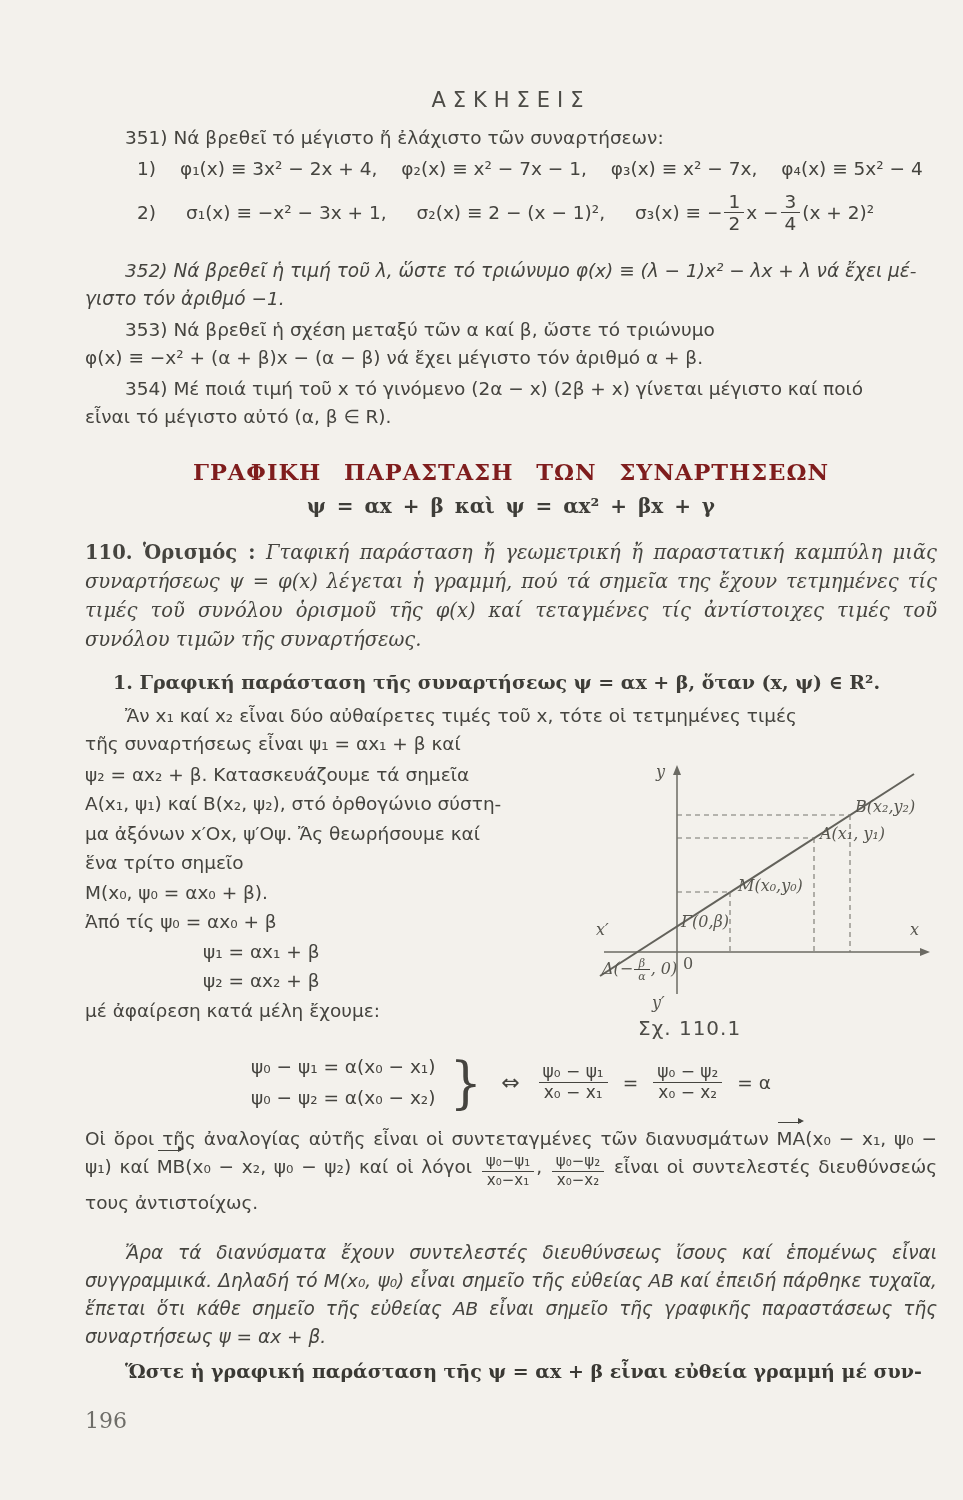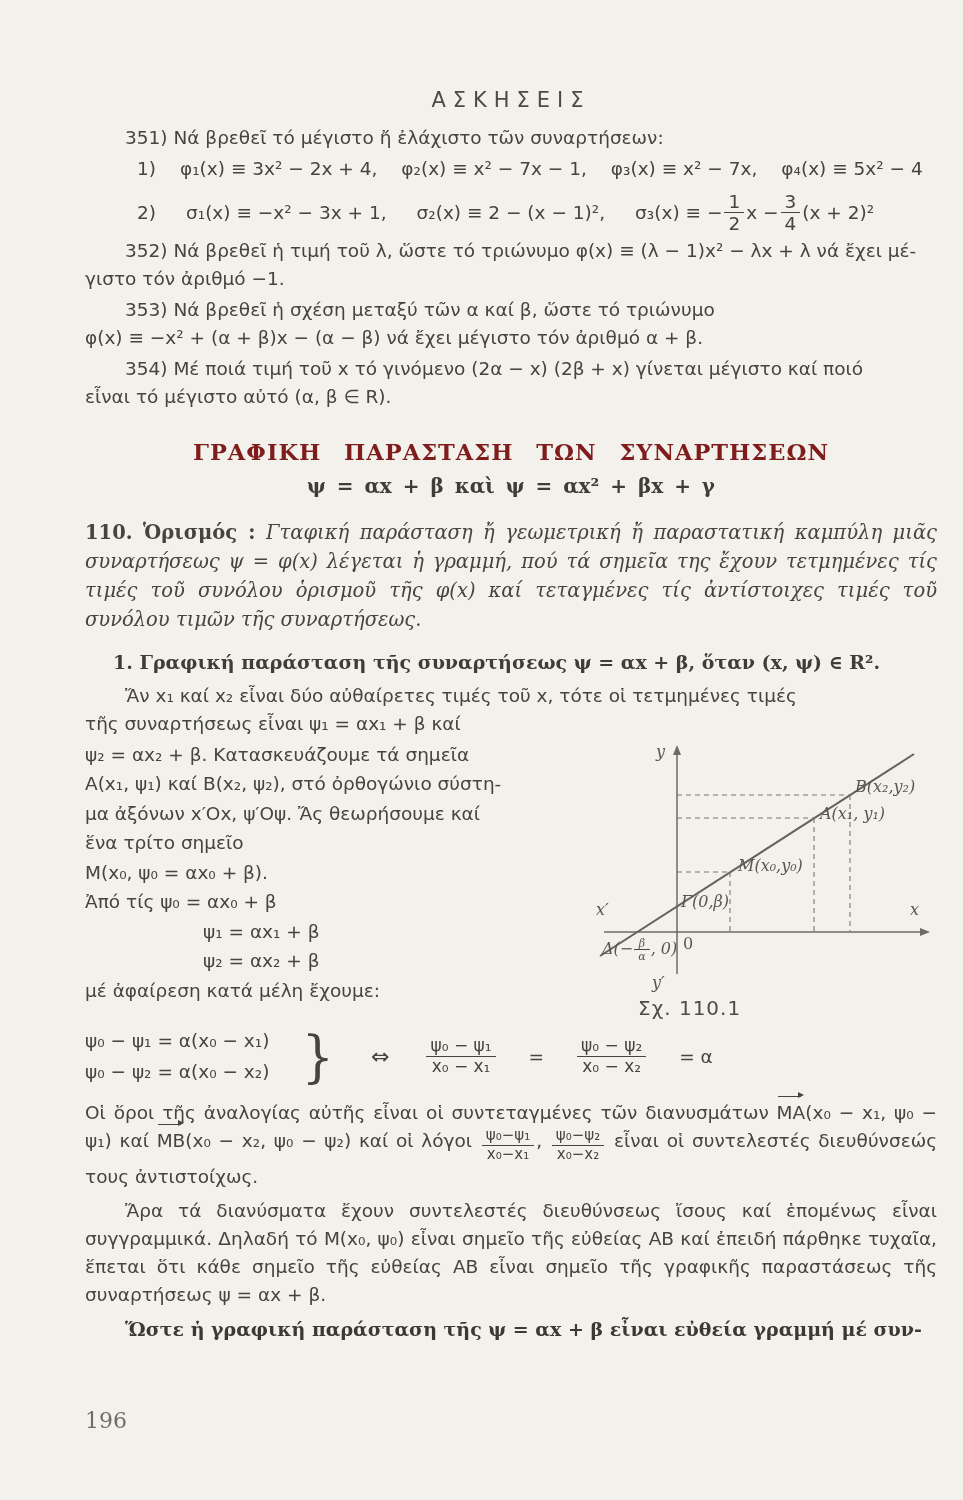--- a/index.html
+++ b/index.html
@@ -64,21 +64,21 @@
   .fig svg{position:absolute;left:0;top:0;}
   .fig-label{
     position:absolute;font-family:"DejaVu Serif",serif;font-style:italic;
     font-size:16px;color:#57564f;white-space:nowrap;line-height:1;
   }
   .fig-caption{
     font-family:"DejaVu Sans",sans-serif;font-size:20px;color:#4c4b46;
     margin-top:4px;padding-left:46px;letter-spacing:1px;
   }
   
-  .system-row{display:flex;align-items:center;margin-top:4px;gap:31px;font-size:18.5px;}
+  .system-row{display:flex;align-items:center;margin-top:10px;gap:13px;font-size:18.5px;justify-content:center;}
   .sys-eqs div{line-height:31px;}
   .brace{font-family:"DejaVu Serif",serif;font-size:56px;font-weight:200;color:#45443f;transform:scaleX(.9);}
   .iff{font-size:22px;margin:0 4px;}
   .frac.big{font-size:17px;}
   
   .vec{position:relative;display:inline-block;}
   .vec::after{content:"";position:absolute;left:1px;right:4px;top:-3px;border-top:1.4px solid #45443f;}
   .vec::before{content:"";position:absolute;right:-2px;top:-7px;border:3.5px solid transparent;border-left:6px solid #45443f;}
   .bold-line{
     font-family:"DejaVu Serif",serif;font-weight:bold;font-size:19px;
@@ -116,21 +116,21 @@
       </span>
       <span>x −</span>
       <span class="frac">
         <span class="fnum">3</span>
         <span class="fden">4</span>
       </span>
       <span>(x + 2)²</span>
     </span>
   </div>
 
-  <div style="margin-top:3px;">
+  <div style="margin-top:23px;font-style:italic;">
     <div class="line indent">352) Νά βρεθεῖ ἡ τιμή τοῦ λ, ὥστε τό τριώνυμο φ(x) ≡ (λ − 1)x² − λx + λ νά ἔχει μέ-</div>
     <div class="line">γιστο τόν ἀριθμό −1.</div>
   </div>
 
   <div style="margin-top:3px;">
     <div class="line indent">353) Νά βρεθεῖ ἡ σχέση μεταξύ τῶν α καί β, ὥστε τό τριώνυμο</div>
     <div class="line">φ(x) ≡ −x² + (α + β)x − (α − β) νά ἔχει μέγιστο τόν ἀριθμό α + β.</div>
   </div>
 
   <div style="margin-top:3px;">
@@ -215,19 +215,19 @@
     <span>=</span>
     <span class="frac big">
       <span class="fnum">ψ₀ − ψ₂</span>
       <span class="fden">x₀ − x₂</span>
     </span>
     <span>= α</span>
   </div>
 
   <p class="para" style="margin:10px 0 0;"><span>Οἱ ὅροι τῆς ἀναλογίας αὐτῆς εἶναι οἱ συντεταγμένες τῶν διανυσμάτων </span><span class="vec">MA</span><span>(x₀ − x₁, ψ₀ − ψ₁) καί </span><span class="vec">MB</span><span>(x₀ − x₂, ψ₀ − ψ₂) καί οἱ λόγοι </span><span class="frac inline"><span class="fnum">ψ₀−ψ₁</span><span class="fden">x₀−x₁</span></span><span>, </span><span class="frac inline"><span class="fnum">ψ₀−ψ₂</span><span class="fden">x₀−x₂</span></span><span> εἶναι οἱ συντελεστές διευθύνσεώς τους ἀντιστοίχως.</span></p>
 
-  <p class="para indent" style="margin:6px 0 0;">Ἄρα τά διανύσματα ἔχουν συντελεστές διευθύνσεως ἴσους καί ἑπομένως εἶναι συγγραμμικά. Δηλαδή τό M(x₀, ψ₀) εἶναι σημεῖο τῆς εὐθείας AB καί ἐπειδή πάρθηκε τυχαῖα, ἕπεται ὅτι κάθε σημεῖο τῆς εὐθείας AB εἶναι σημεῖο τῆς γραφικῆς παραστάσεως τῆς συναρτήσεως ψ = αx + β.</p>
+  <p class="para indent" style="margin:22px 0 0;font-style:italic;">Ἄρα τά διανύσματα ἔχουν συντελεστές διευθύνσεως ἴσους καί ἑπομένως εἶναι συγγραμμικά. Δηλαδή τό M(x₀, ψ₀) εἶναι σημεῖο τῆς εὐθείας AB καί ἐπειδή πάρθηκε τυχαῖα, ἕπεται ὅτι κάθε σημεῖο τῆς εὐθείας AB εἶναι σημεῖο τῆς γραφικῆς παραστάσεως τῆς συναρτήσεως ψ = αx + β.</p>
 
   <p class="bold-line indent" style="margin:9px 0 0;">Ὥστε ἡ γραφική παράσταση τῆς ψ = αx + β εἶναι εὐθεία γραμμή μέ συν-</p>
 
 </div>
 
 <div class="page-number">196</div>
 
 </body></html>

